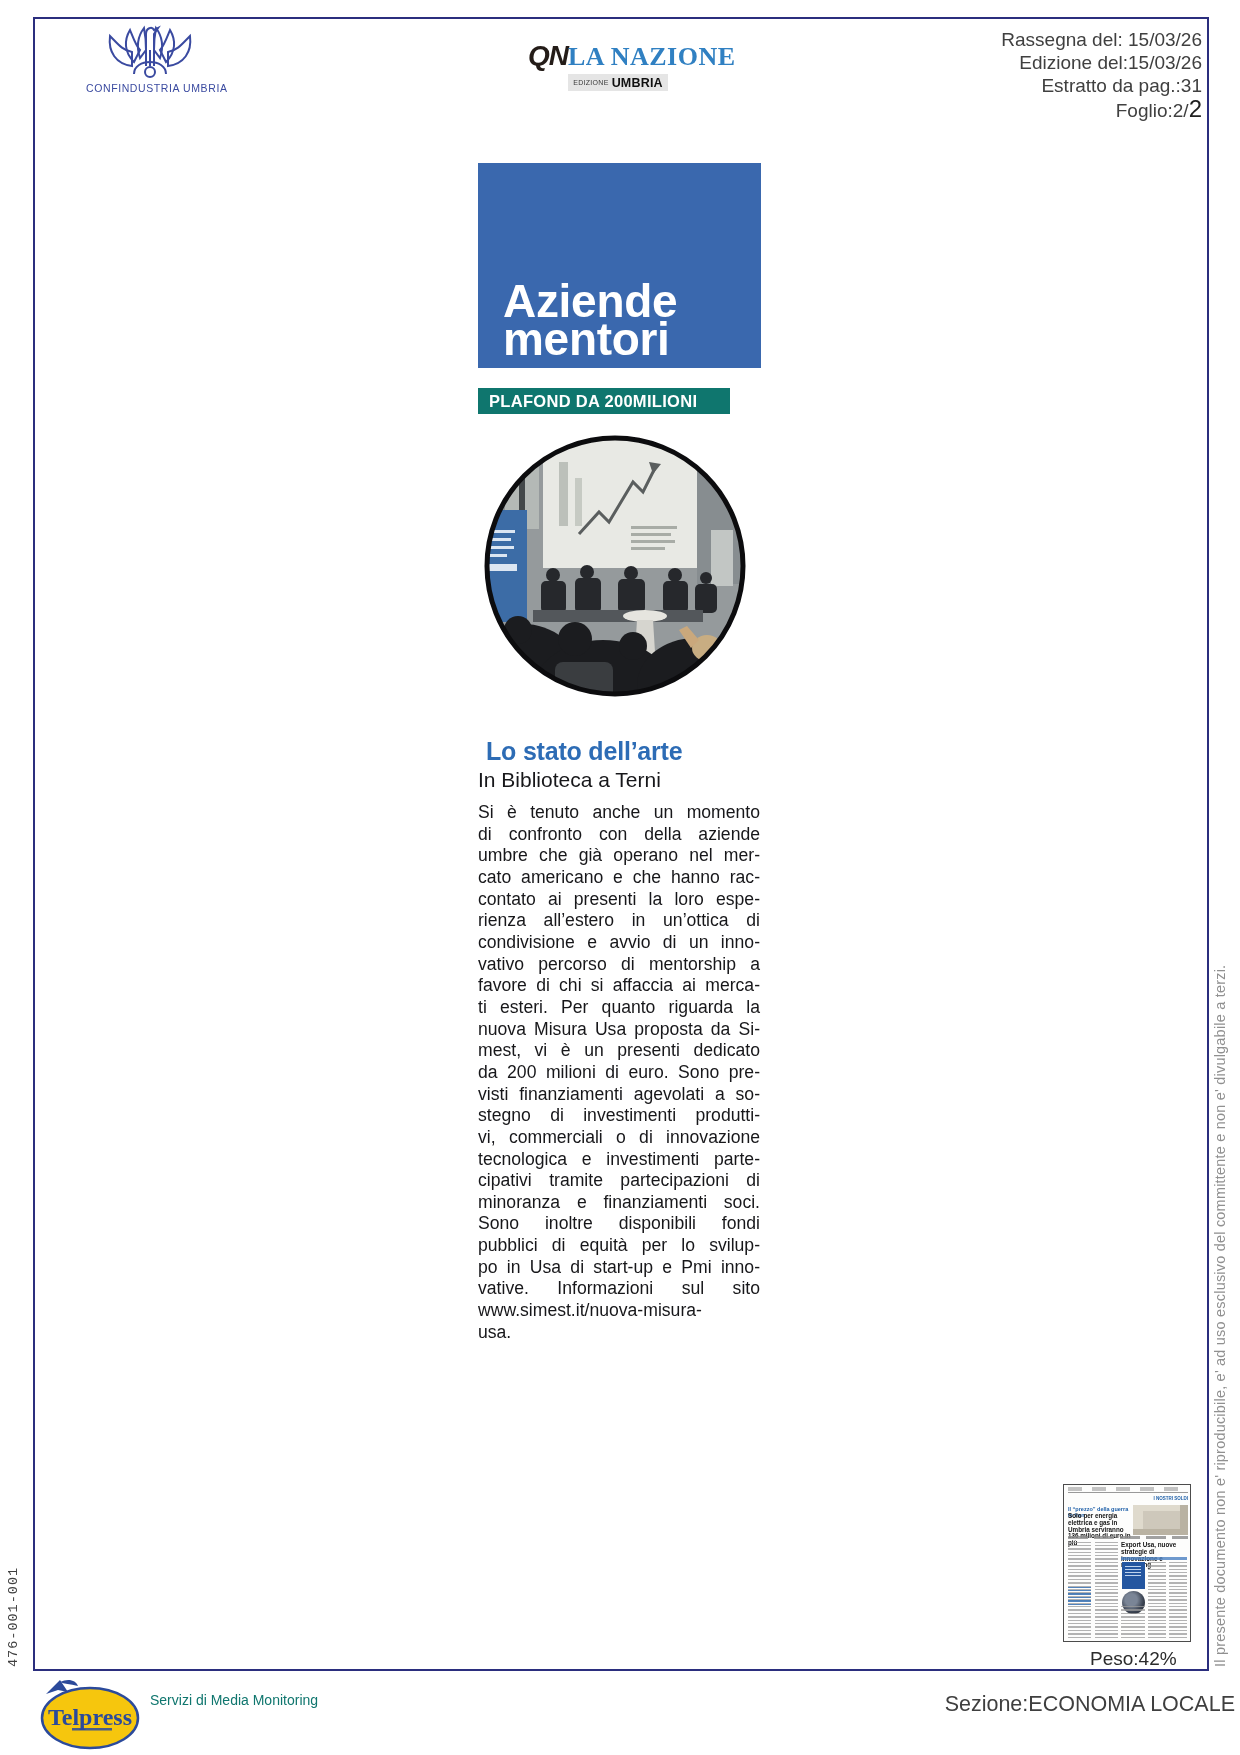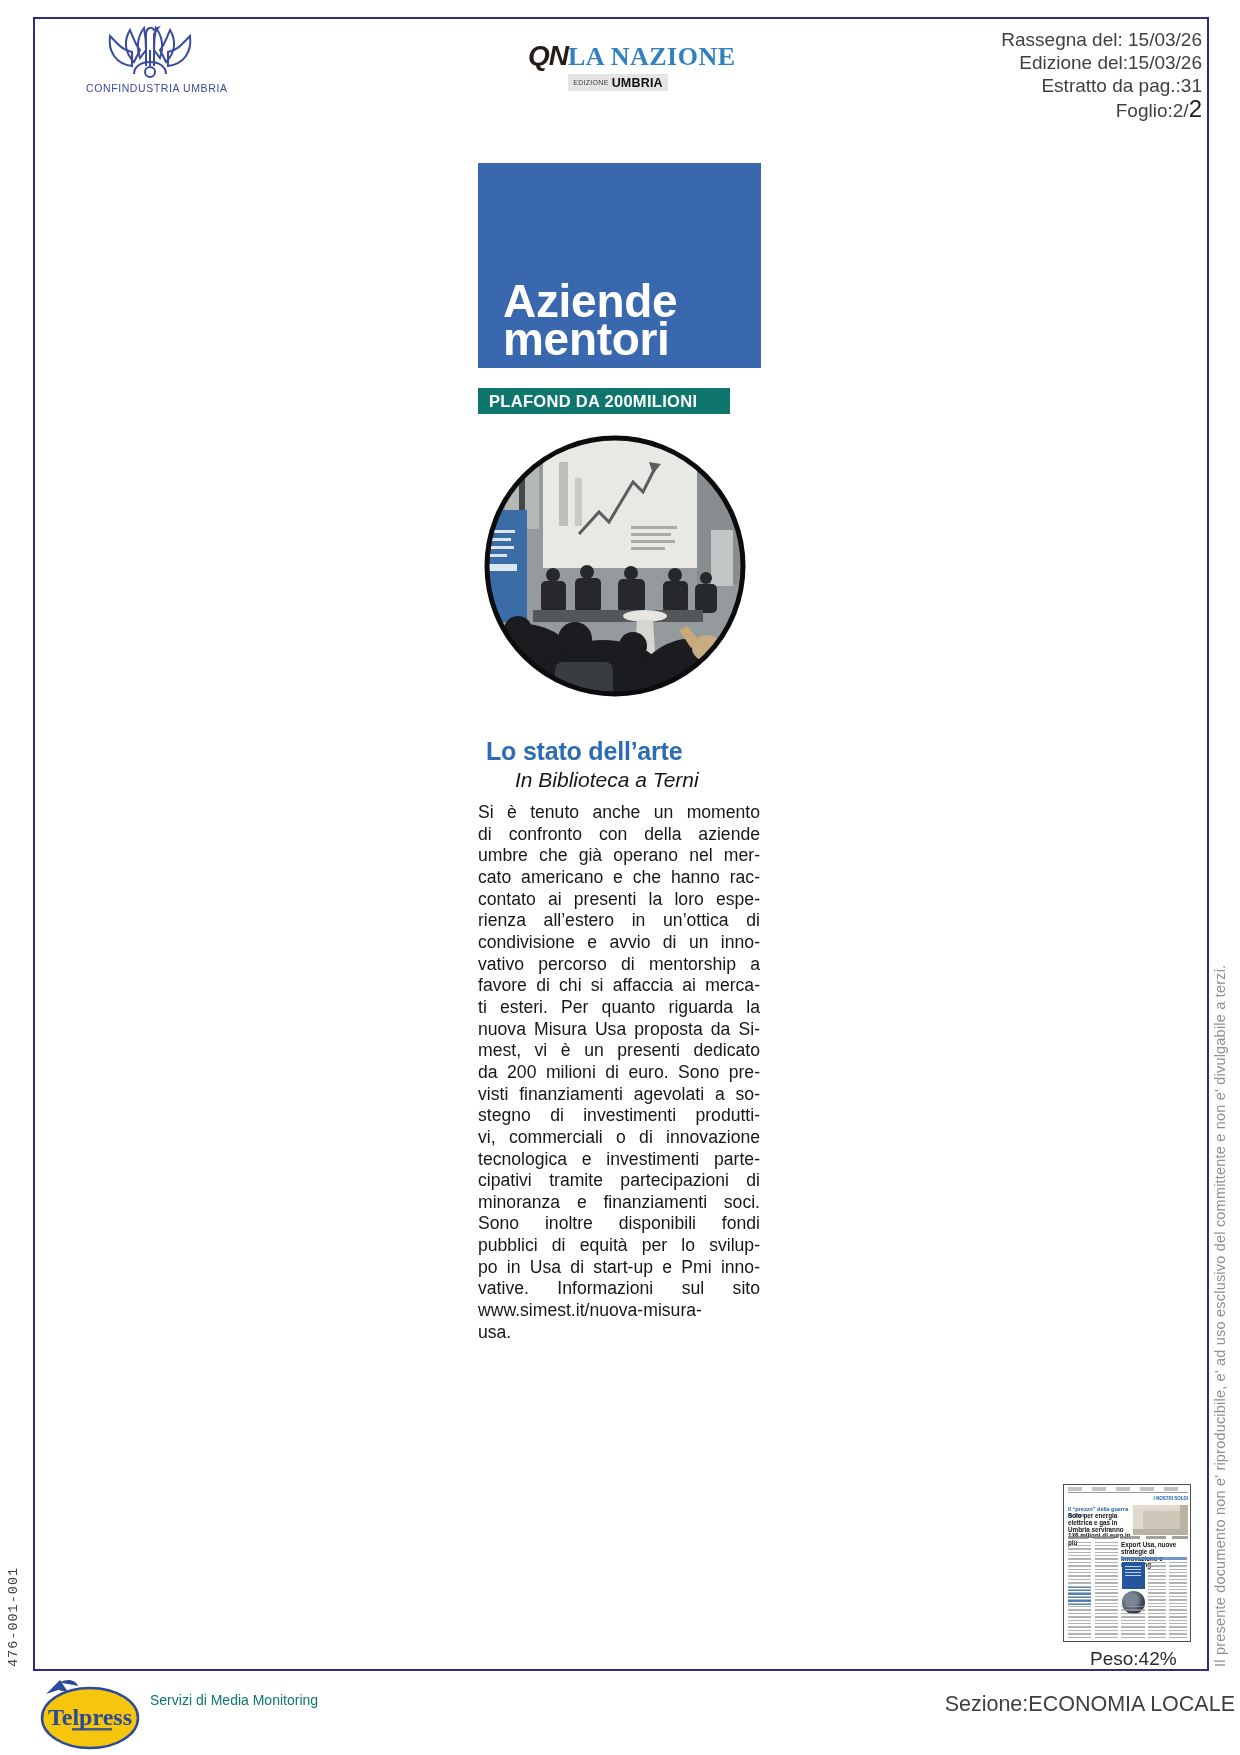--- a/index.html
+++ b/index.html
@@ -33,21 +33,21 @@
   .kicker-box { position:absolute; left:478px; top:163px; width:283px; height:205px; background:#3a68ae;
     display:flex; flex-direction:column; justify-content:flex-end; padding:0 0 10px 25px; }
   .kicker-box .kl { color:#ffffff; font-weight:800; font-size:46px; line-height:38px; letter-spacing:-.3px; }
 
   .banner { position:absolute; left:478px; top:388px; width:252px; height:26px; background:#0f766e;
     color:#fff; font-weight:800; font-size:16.5px; line-height:26px; padding-left:11px; letter-spacing:.3px; white-space:nowrap; }
 
   .photo-wrap { position:absolute; left:483px; top:434px; width:264px; height:264px; }
 
   .art-heading { position:absolute; left:478px; top:737px; font-size:25px; font-weight:800; color:#2d6cb5; letter-spacing:-.2px;margin-left:8px; }
-  .art-subheading { position:absolute; left:478px; top:768px; font-size:21px; font-style:italic; color:#17171a;margin-left:37px; }
+  .art-subheading { position:absolute; left:478px; top:768px; font-size:21px; color:#17171a; }
 
   .art-body { position:absolute; left:478px; top:802px; width:282px; color:#17171a;
     font-size:17.6px; line-height:21.65px; }
   .bl { text-align:justify; text-align-last:justify; white-space:nowrap0; }
   .bl.last { text-align-last:left; }
 
   
   .right-note { position:absolute; left:1212px; top:872px; height:795px; width:22px;
     writing-mode:vertical-rl; transform:rotate(180deg);
     font-size:14.5px; color:#909090; letter-spacing:.2px; white-space:nowrap; }

